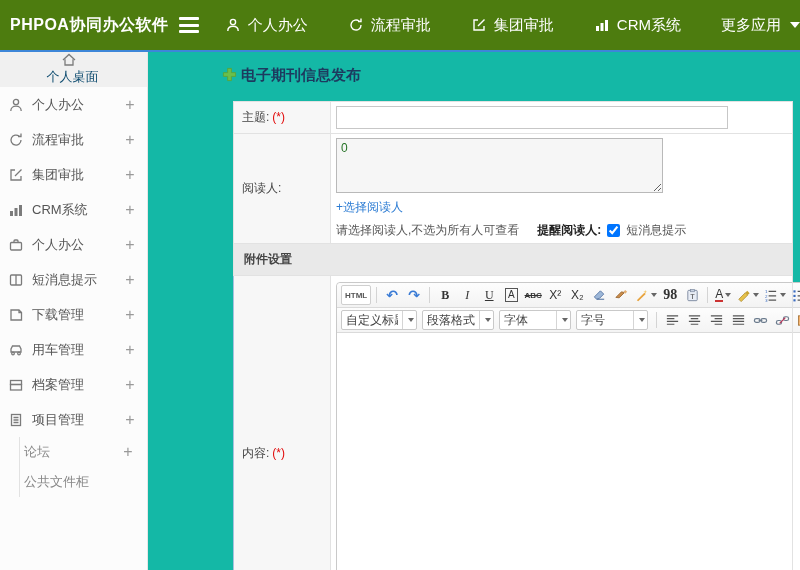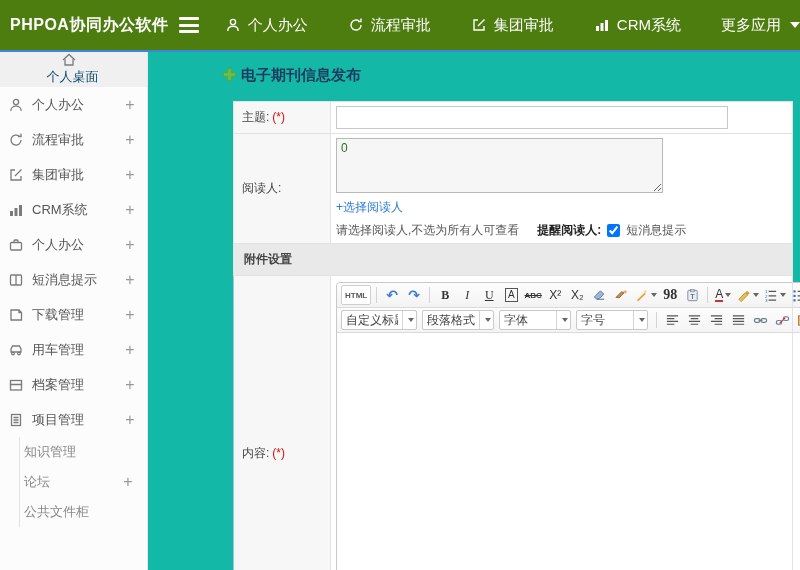--- a/index.html
+++ b/index.html
@@ -279,24 +279,20 @@
             <path d="M5.5 5.5h5M5.5 8h5M5.5 10.5h5"></path>
           </svg>
       </span>
       <span class="s-label">项目管理</span>
       <span class="expander">+</span>
     </div>
 
 
     <div class="submenu">
       <div class="sub-item">
-        <span class="s-label">知识管理</span>
-        <span class="expander"></span>
-      </div>
-      <div class="sub-item">
         <span class="s-label">论坛</span>
         <span class="expander">+</span>
       </div>
       <div class="sub-item">
         <span class="s-label">公共文件柜</span>
         <span class="expander"></span>
       </div>
     </div>
   </div>
 

